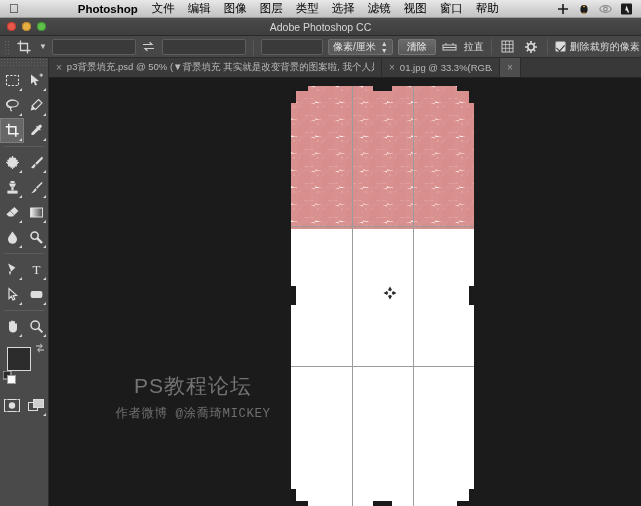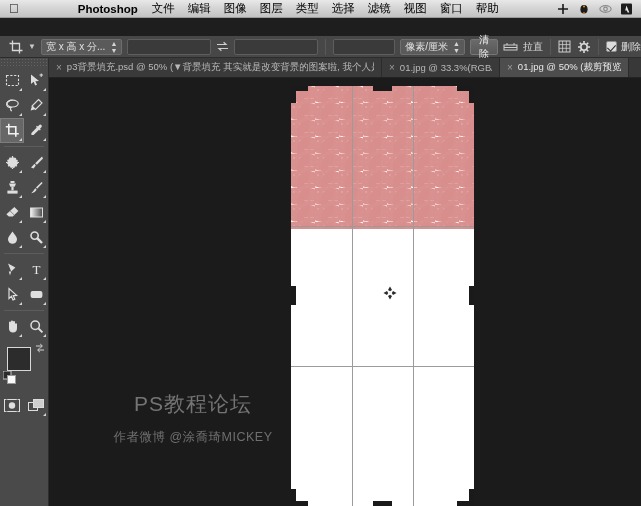--- a/index.html
+++ b/index.html
@@ -179,27 +179,27 @@
   .handle { position: absolute; background: #1a1a1a; }
   .hdl-corner-h { width: 17px; height: 5px; }
   .hdl-corner-v { width: 5px; height: 17px; }
   .hdl-mid-h { width: 19px; height: 5px; }
   .hdl-mid-v { width: 5px; height: 19px; }
 
   .movecursor { position: absolute; left: 334px; top: 208px; width: 14px; height: 14px; }
 
   
   .watermark {
-    position: absolute; left: 34px; top: 314px; width: 220px;
+    position: absolute; left: 34px; top: 296px; width: 220px;
     color: #6d6d6d; text-align: center; user-select: none;
   }
   .wm1 { font-size: 21px; letter-spacing: 1px; color: #747474; line-height: 1.15; }
   .wm2 { font-size: 12.5px; color: #6f6f6f; margin-top: 4px; letter-spacing: .5px; }
   .wm3 { font-size: 11.5px; color: #6a6a6a; margin-top: 3px; letter-spacing: 2.4px; }
-  .wm4 { font-size: 12.5px; color: #6f6f6f; margin-top: 13px; letter-spacing: .5px; }
+  .wm4 { font-size: 12.5px; color: #6f6f6f; margin-top: 7px; letter-spacing: .5px; font-family: Liberation Mono, monospace; }
 </style>
 </head>
 <body>
 
 <div id="app">
 
   <div class="menubar">
     <span class="apple"></span>
     <span class="app-name">Photoshop</span>
     <span class="mi">文件</span>
@@ -233,35 +233,39 @@
       </svg>
     </span>
     <span class="rt">
       <svg width="11" height="12" viewBox="0 0 11 12">
         <rect x="0" y="0.5" width="11" height="11" rx="1" fill="#1d1d1d"></rect>
         <path d="M5.5 2.4 L8.3 9.4 L6.6 9.4 L5.9 7.4 L4.2 7.4 L5.5 2.4 Z" fill="#e8e8e8"></path>
       </svg>
     </span>
   </div>
 
+  <div class="titlebar">
+    <span class="traffic">
+      <i class="r"></i>
+      <i class="y"></i>
+      <i class="g"></i>
+    </span>
+    <span class="ttl">Adobe Photoshop CC</span>
+  </div>
 
   <div class="optbar">
     <span class="grip"></span>
     <span class="tool-badge">
       <svg width="14" height="14" viewBox="0 0 14 14">
         <path d="M3.5 0.5 v10 h10" stroke="#d6d6d6" stroke-width="1.3" fill="none"></path>
         <path d="M0.5 3.5 h10 v10" stroke="#d6d6d6" stroke-width="1.3" fill="none"></path>
       </svg>
     </span>
     <span class="caret-sm">▼</span>
 
-    <span class="combo">
-      <span>宽 x 高 x 分...</span>
-      <span class="arrows">▲<br>▼</span>
-    </span>
 
     <input class="numfield w1" type="text" value="" style="">
 
     <span class="swapico">
       <svg width="13" height="11" viewBox="0 0 13 11">
         <path d="M1 3.5 h9 l-2.4 -2.3 M12 7.5 h-9 l2.4 2.3" stroke="#cfcfcf" stroke-width="1.2" fill="none"></path>
       </svg>
     </span>
 
     <input class="numfield w2" type="text" value="" style="">
@@ -514,21 +518,20 @@
     <div class="tab t1">
       <span class="x">×</span>
       <span class="txt">p3背景填充.psd @ 50% (▼背景填充 其实就是改变背景的图案啦, 我个人是比较喜</span>
     </div>
     <div class="tab t2">
       <span class="x">×</span>
       <span class="txt">01.jpg @ 33.3%(RGB/8...</span>
     </div>
     <div class="tab active">
       <span class="x">×</span>
-      <span class="txt">01.jpg @ 50% (裁剪预览</span>
     </div>
   </div>
 
   <div class="workspace">
     <div class="crop-dark-outer"></div>
 
     <div class="doc">
       <div class="pinkband">
         <div class="dots"></div>
         <div class="motifs"></div>

